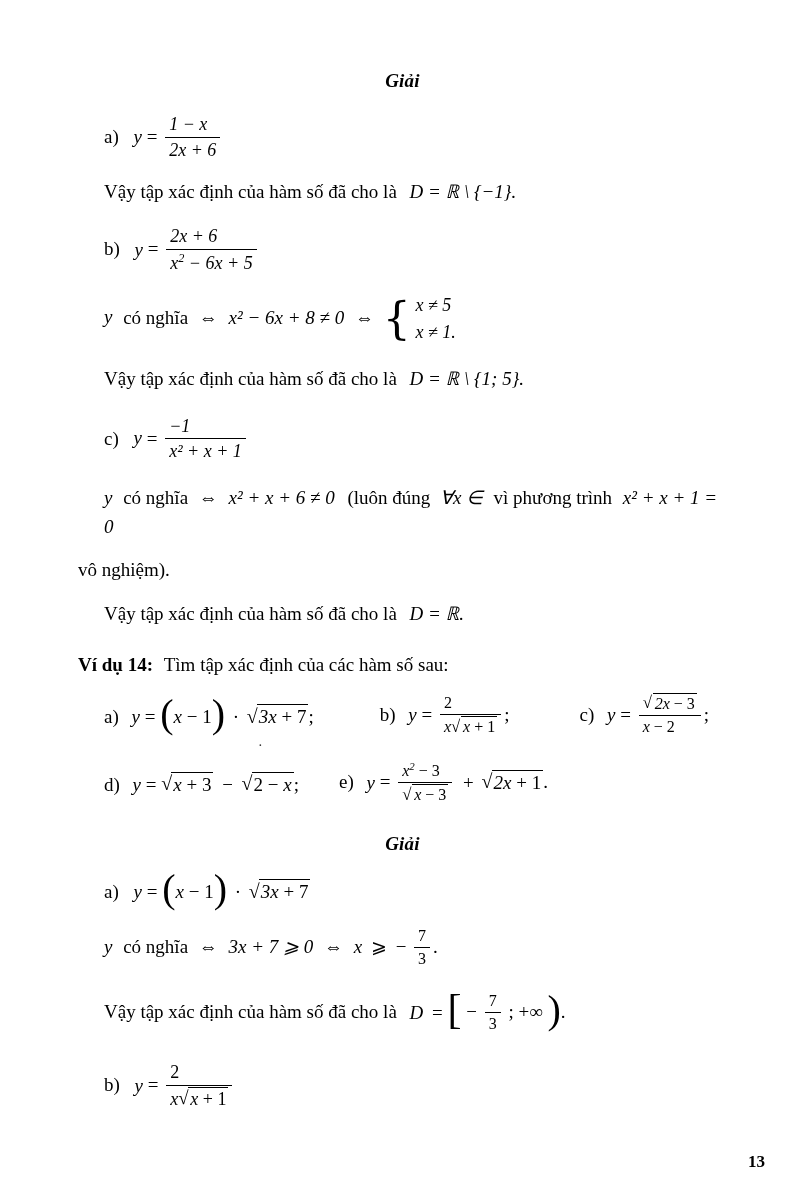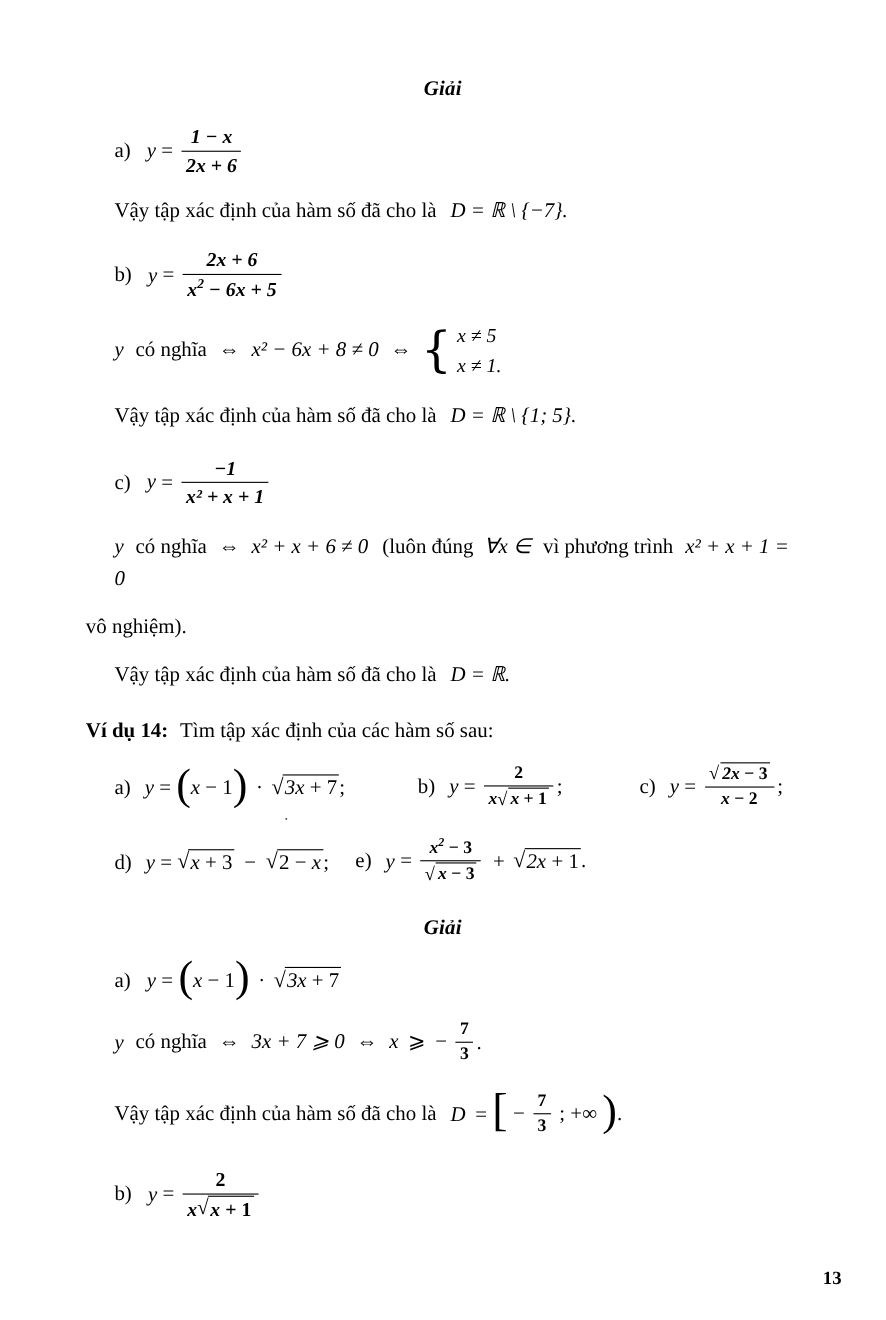--- a/index.html
+++ b/index.html
@@ -40,25 +40,24 @@
   }
   .indent { padding-left: 26px; }
 
   
   .m { font-family: "Liberation Serif", serif; font-style: italic; }
   .up { font-style: normal; }
 
   .frac {
     display: inline-block;
     vertical-align: middle;
-    text-align: center;
+    text-align: left;
     margin: 0 3px;
     position: relative;
     top: -1px;
-    font-weight: bold;
   }
   .frac .num {
     display: block;
     padding: 0 4px 1px 4px;
     border-bottom: 1.3px solid #000;
     font-size: 18px;
     line-height: 1.25;
     white-space: nowrap;
   }
   .frac .den {
@@ -144,21 +143,21 @@
     font-size: 19px;
     margin: 0 0 16px 0;
     display: flex;
     align-items: center;
   }
   .row-problems .item { white-space: nowrap; }
   .gap-a { margin-left: 26px; }
   .gap-b { margin-left: 66px; }
   .gap-c { margin-left: 70px; }
   .gap-d { margin-left: 26px; }
-  .gap-e { margin-left: 24px; }
+  .gap-e { margin-left: 40px; }
 
   .page-number {
     position: absolute;
     right: 40px;
     bottom: 28px;
     font-weight: bold;
     font-size: 17px;
     font-family: "Liberation Serif", serif;
     text-align: right;
   }
@@ -183,21 +182,21 @@
     <span class="up">=</span>
     <span class="frac">
       <span class="num m">1 − x</span>
       <span class="den m">2x + 6</span>
     </span>
   </div>
 
 
   <div class="line indent">
     <span>Vậy tập xác định của hàm số đã cho là</span>
-    <span class="m" style="margin-left:8px;">D = ℝ \ {−7}.</span>
+    <span class="m" style="margin-left:8px;">D = ℝ \ {−1}.</span>
   </div>
 
   <div class="line indent" style="margin-top:20px;">
     <span>b)</span>
     <span class="m" style="margin-left:10px;">y</span>
     <span class="up">=</span>
     <span class="frac">
       <span class="num m">2x + 6</span>
       <span class="den m"><span>x</span><sup class="exp up">2</sup> <span>− 6x + 5</span></span>
     </span>

